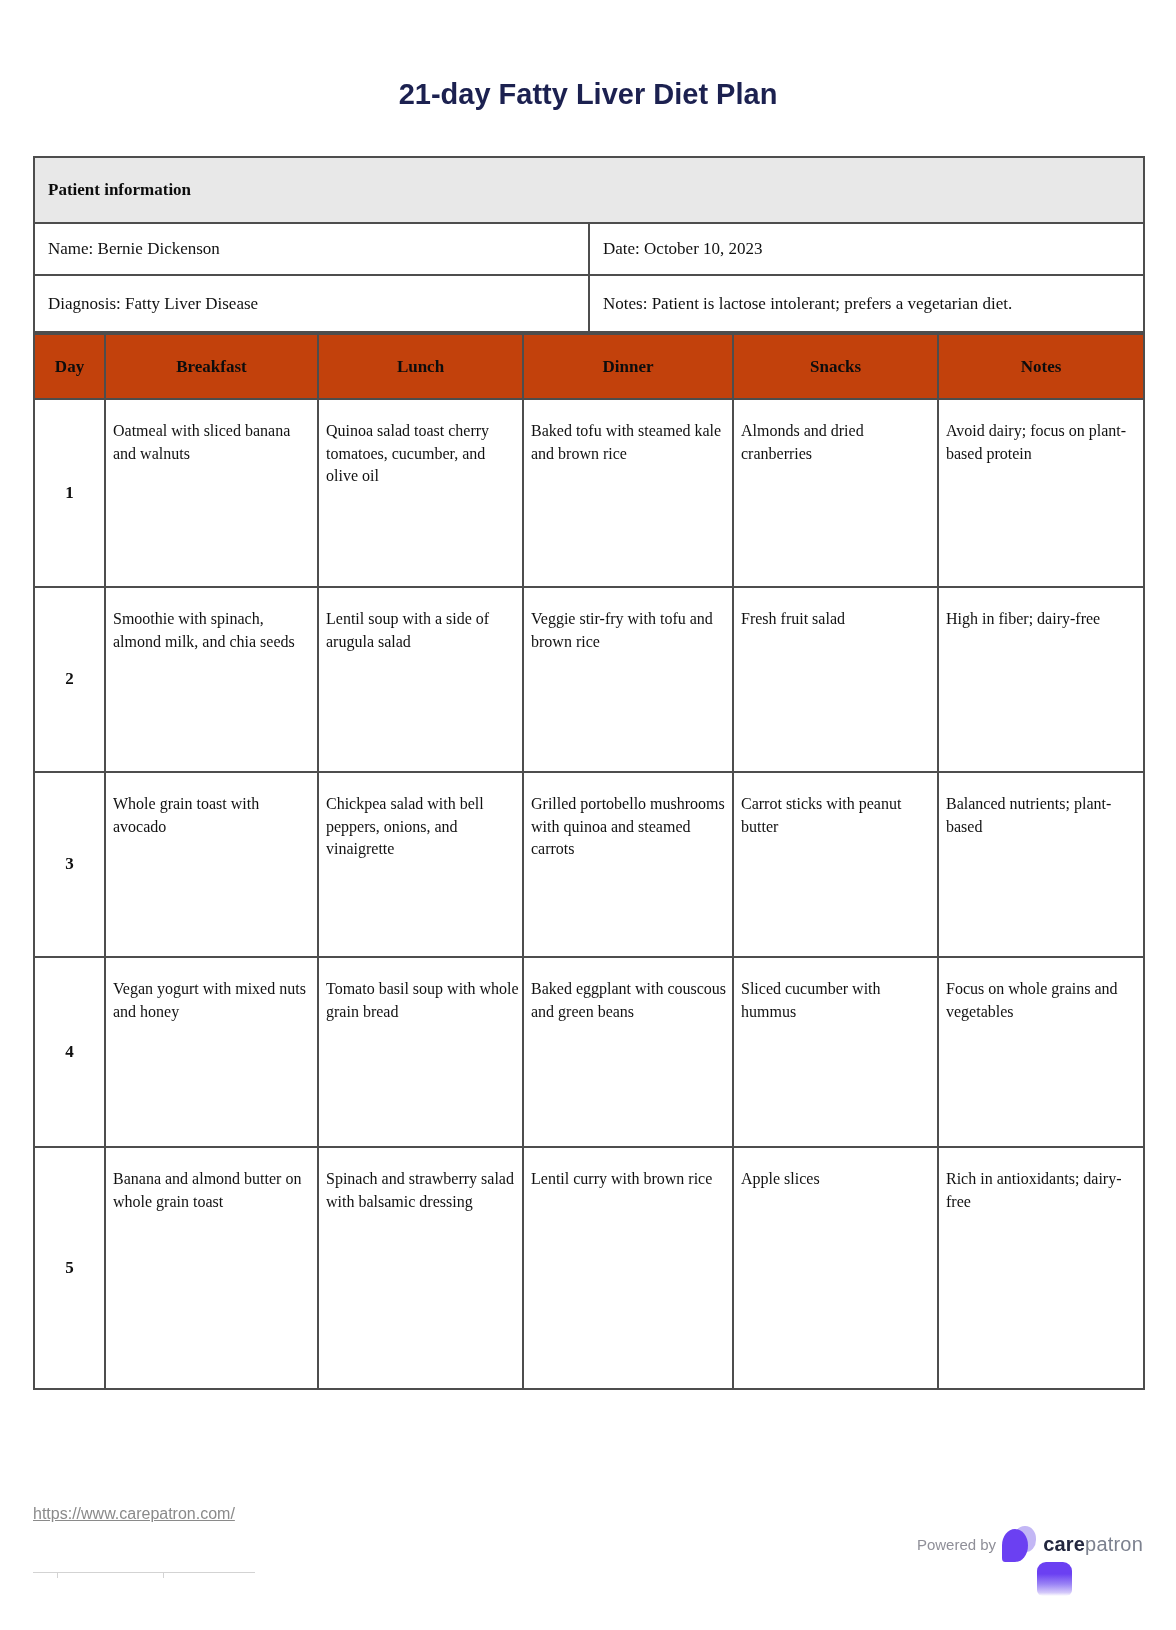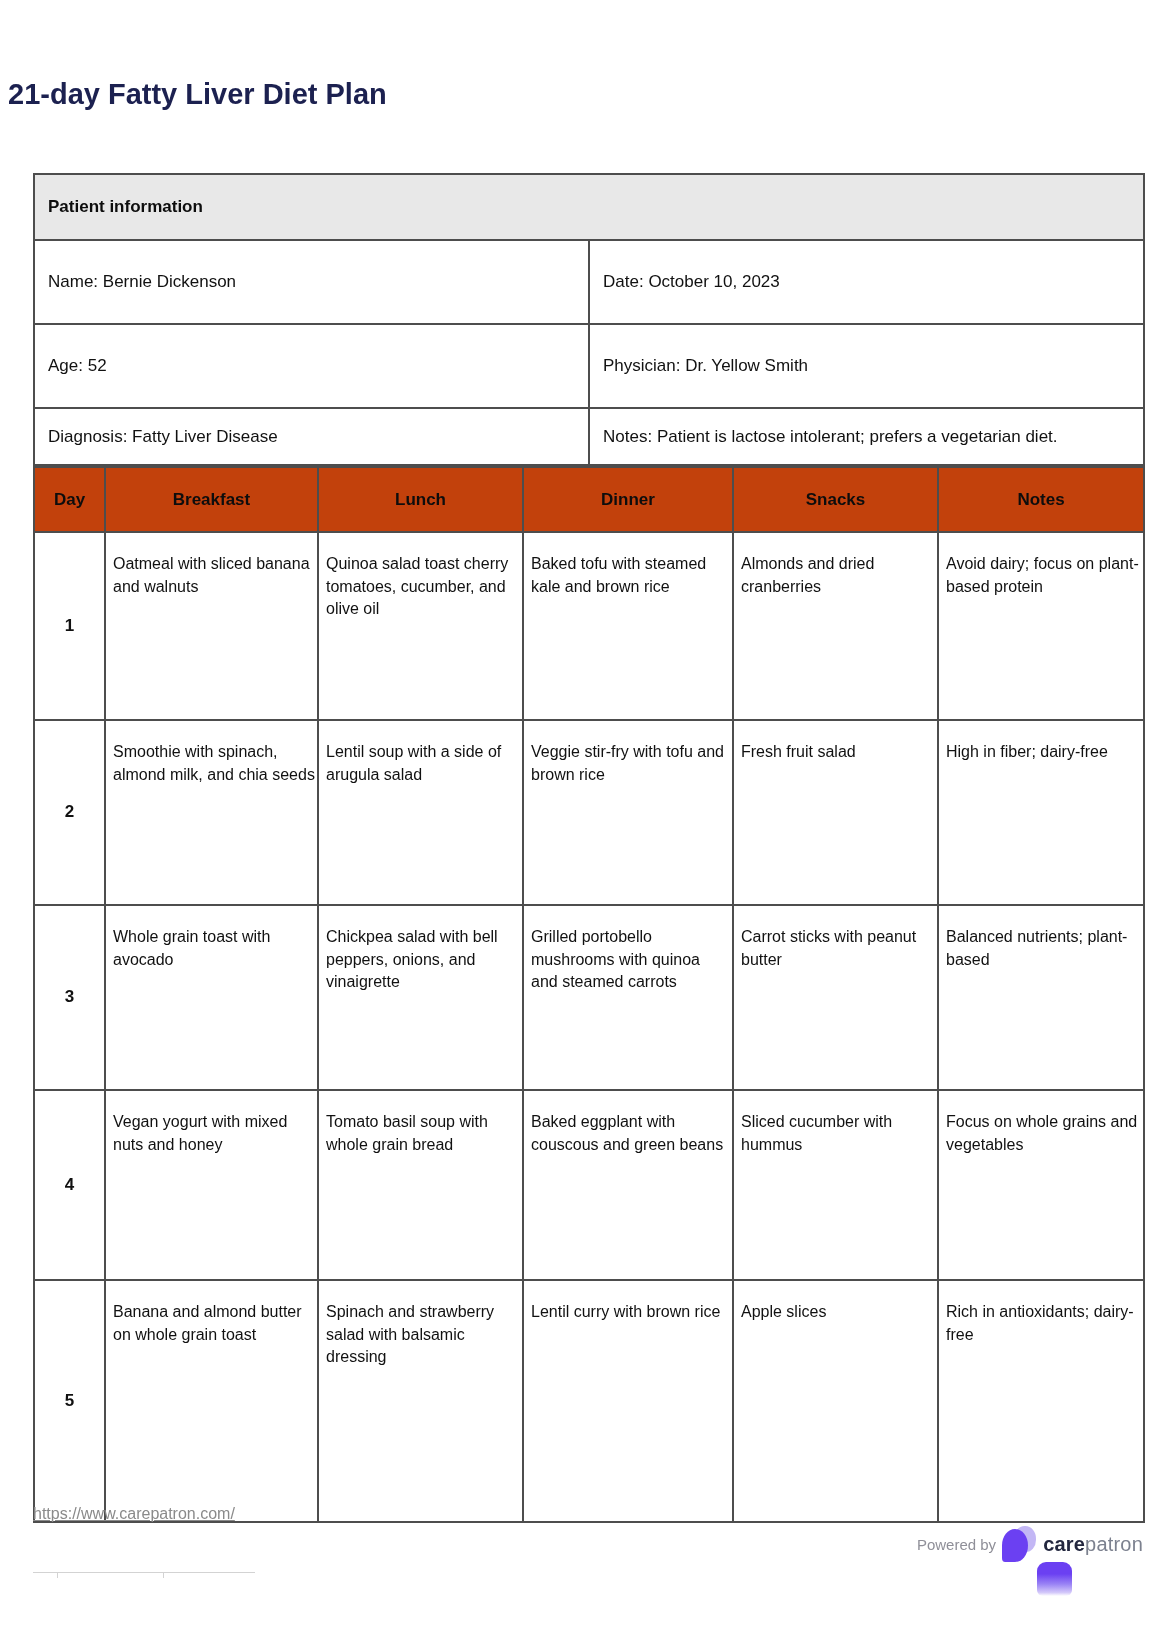--- a/index.html
+++ b/index.html
@@ -6,46 +6,47 @@
   html, body { background: #ffffff; }
   body {
     width: 1176px; height: 1630px;
     position: relative;
     overflow: hidden;
     font-family: "Liberation Sans", sans-serif;
     color: #111111;
   }
   .doc-title {
     position: absolute;
-    top: 78px; left: 8px; right: 0;
-    text-align: left;
+    top: 78px; left: 0; right: 0;
+    text-align: center;
     font-size: 29px;
     font-weight: bold;
     color: #1c2150;
   }
   .tables {
     position: absolute;
-    top: 173px; left: 33px;
+    top: 156px; left: 33px;
     width: 1110px;
+    font-family: Liberation Serif, serif;
   }
   table { border-collapse: collapse; width: 1110px; table-layout: fixed; }
   td, th { border: 2px solid #4d4d4d; }
 
   
   .patient-table th.section-header {
     background: #e8e8e8;
     text-align: left;
     font-size: 17px;
     font-weight: bold;
     padding-left: 13px;
     height: 66px;
     color: #0d0d0d;
   }
   .patient-table td {
-    height: 84px;
+    height: 52px;
     vertical-align: middle;
     padding-left: 13px;
     font-size: 17px;
   }
   .patient-table tr.short td { height: 57px; }
   .patient-table col { width: 555px; }
 
   
   .meal-table { margin-top: 0; }
   .meal-table thead th {
@@ -157,24 +158,20 @@
         <col>
         <col>
       </colgroup>
     <tbody>
         <tr>
       <th colspan="2" class="section-header">Patient information</th>
     </tr>
     <tr>
       <td><span>Name:</span>&nbsp;<span>Bernie Dickenson</span></td>
       <td><span>Date:</span>&nbsp;<span>October 10, 2023</span></td>
-    </tr>
-    <tr>
-      <td><span>Age:</span>&nbsp;<span>52</span></td>
-      <td><span>Physician:</span>&nbsp;<span>Dr. Yellow Smith</span></td>
     </tr>
     <tr class="short">
       <td><span>Diagnosis:</span>&nbsp;<span>Fatty Liver Disease</span></td>
       <td><span>Notes:</span>&nbsp;<span>Patient is lactose intolerant; prefers a vegetarian diet.</span></td>
     </tr>
   </tbody>
     </table>
 
   <table class="meal-table">
     <colgroup>

